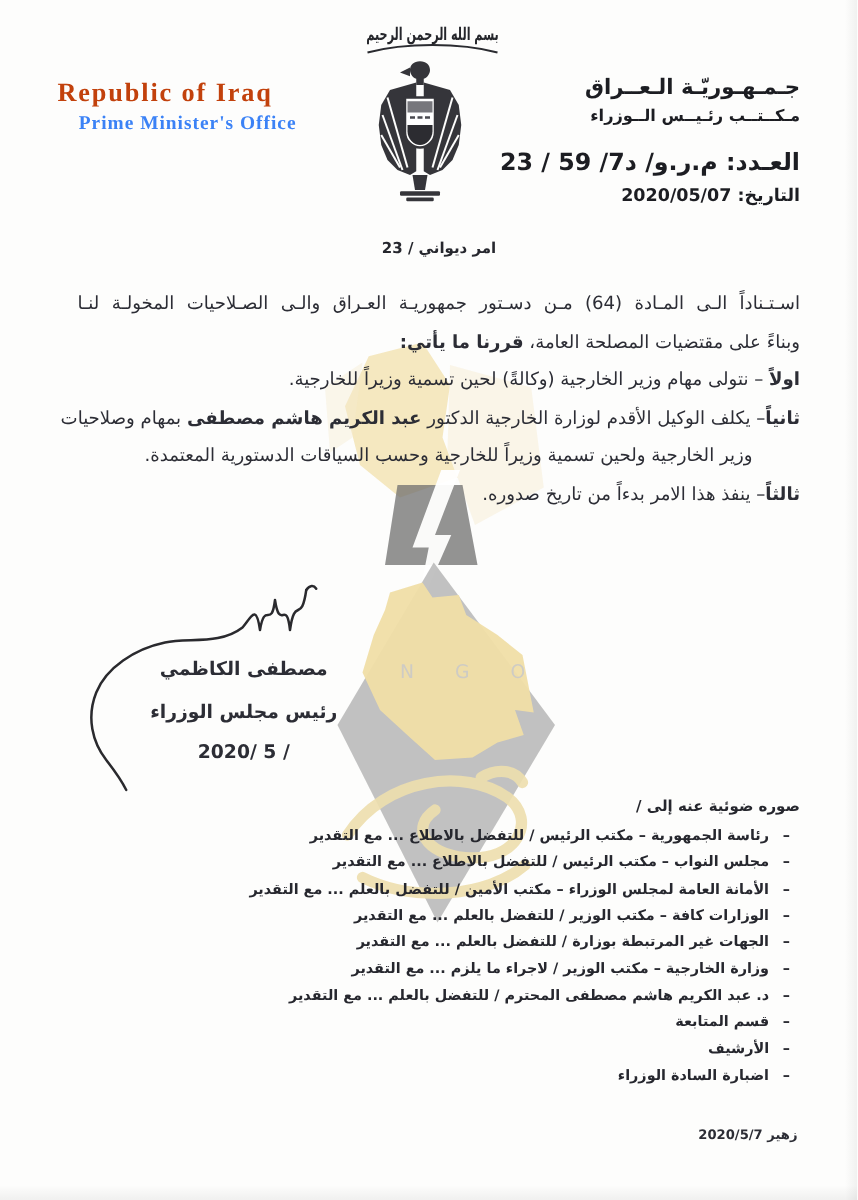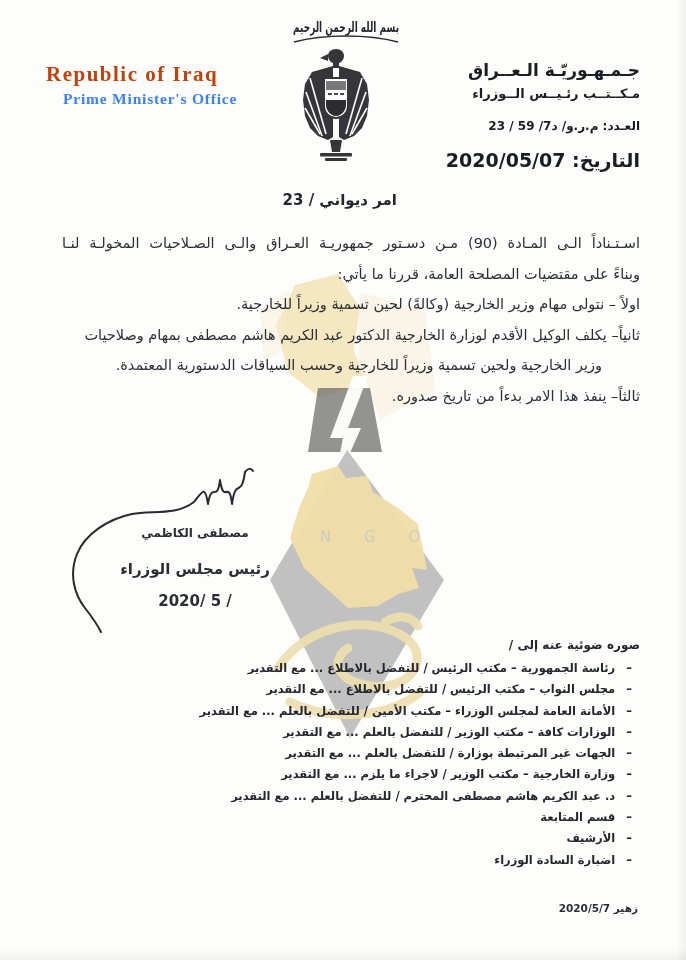--- a/index.html
+++ b/index.html
@@ -32,36 +32,36 @@
   }
   .en-sub{
     left:63px;top:90px;
     font-family:"Liberation Serif",serif;
     font-weight:bold;font-size:15.5px;letter-spacing:0.8px;color:#3b82f6;
   }
   
   .ar-head{right:46px;top:60px;text-align:right;direction:rtl;color:#1c1d22;}
   .ar-head .l1{font-size:17px;font-weight:bold;letter-spacing:0.5px;}
   .ar-head .l2{font-size:13px;font-weight:bold;margin-top:6px;}
-  .ref-line{right:46px;top:119px;direction:rtl;font-size:12px;font-weight:bold;color:#1c1d22;white-space:nowrap;}
-  .date-line{right:46px;top:149px;direction:rtl;font-size:19px;font-weight:bold;color:#1c1d22;white-space:nowrap;}
+  .ref-line{right:46px;top:119px;direction:rtl;font-size:19px;font-weight:bold;color:#1c1d22;white-space:nowrap;}
+  .date-line{right:46px;top:149px;direction:rtl;font-size:14px;font-weight:bold;color:#1c1d22;white-space:nowrap;}
   
-  .order-title{right:289px;top:191px;direction:rtl;font-size:15px;font-weight:bold;white-space:nowrap;color:#26272e;}
+  .order-title{right:289px;top:191px;direction:rtl;font-size:12px;font-weight:bold;white-space:nowrap;color:#26272e;}
   
   .body-wrap{left:62px;right:46px;top:228px;}
   .body-line{
     direction:rtl;text-align:right;
     font-size:14.5px;line-height:30.5px;
     color:#2c2d35;white-space:nowrap;
   }
   .body-line.stretch{white-space:normal;text-align:justify;text-align-last:justify;word-spacing:2px;}
   .body-line.indent{padding-right:38px;}
-  .body-line .b{font-weight:normal;}
+  .body-line .b{font-weight:bold;}
   
-  .sig-name{left:85px;top:526px;width:220px;text-align:center;direction:rtl;font-size:12px;font-weight:bold;}
+  .sig-name{left:85px;top:526px;width:220px;text-align:center;direction:rtl;font-size:15px;font-weight:bold;}
   .sig-title{left:85px;top:560px;width:220px;text-align:center;direction:rtl;font-size:15px;font-weight:bold;}
   .sig-date{left:85px;top:592px;width:220px;text-align:center;direction:ltr;font-size:15px;font-weight:bold;}
   
   .dist{right:46px;top:638px;direction:rtl;text-align:right;color:#26272e;}
   .dist-header{
     font-size:12px;font-weight:bold;
     margin-bottom:6px;white-space:nowrap;
   }
   .dist-item{
     font-size:11.5px;font-weight:bold;line-height:21.3px;
@@ -146,21 +146,21 @@
   <div class="abs z ar-head">
     <div class="l1">جـمـهـوريّـة الـعــراق</div>
     <div class="l2">مـكــتــب رئـيــس الــوزراء</div>
   </div>
   <div class="abs z ref-line">العـدد: م.ر.و/ د7/ 59 / 23</div>
   <div class="abs z date-line">التاريخ: 2020/05/07</div>
 
   <div class="abs z order-title">امر ديواني  / 23</div>
 
   <div class="abs z body-wrap" id="body-lines">
-      <div class="body-line stretch"><span>اسـتـناداً الـى المـادة (90) مـن دسـتور جمهوريـة العـراق والـى الصـلاحيات المخولـة لنـا</span></div>
+      <div class="body-line stretch"><span>اسـتـناداً الـى المـادة (64) مـن دسـتور جمهوريـة العـراق والـى الصـلاحيات المخولـة لنـا</span></div>
       <div class="body-line"><span>وبناءً على مقتضيات المصلحة العامة، </span><span class="b">قررنا ما يأتي:</span></div>
       <div class="body-line"><span class="b">اولاً</span><span> – نتولى مهام وزير الخارجية (وكالةً) لحين تسمية وزيراً للخارجية.</span></div>
       <div class="body-line"><span class="b">ثانياً</span><span>– يكلف الوكيل الأقدم لوزارة الخارجية الدكتور </span><span class="b">عبد الكريم هاشم مصطفى</span><span> بمهام وصلاحيات</span></div>
       <div class="body-line indent"><span>وزير الخارجية ولحين تسمية وزيراً للخارجية وحسب السياقات الدستورية المعتمدة.</span></div>
       <div class="body-line"><span class="b">ثالثاً</span><span>– ينفذ هذا الامر بدءاً من تاريخ صدوره.</span></div>
     </div>
 
   <svg class="abs z" style="left:55px;top:458px;" width="225" height="180" viewBox="0 0 225 180">
     <g stroke="#2a2a2e" stroke-width="2" fill="none" stroke-linecap="round" stroke-linejoin="round">
       <path d="M190,14 C186,42 181,18 177,46 C174,20 169,48 165,22 C162,46 157,22 153,46

